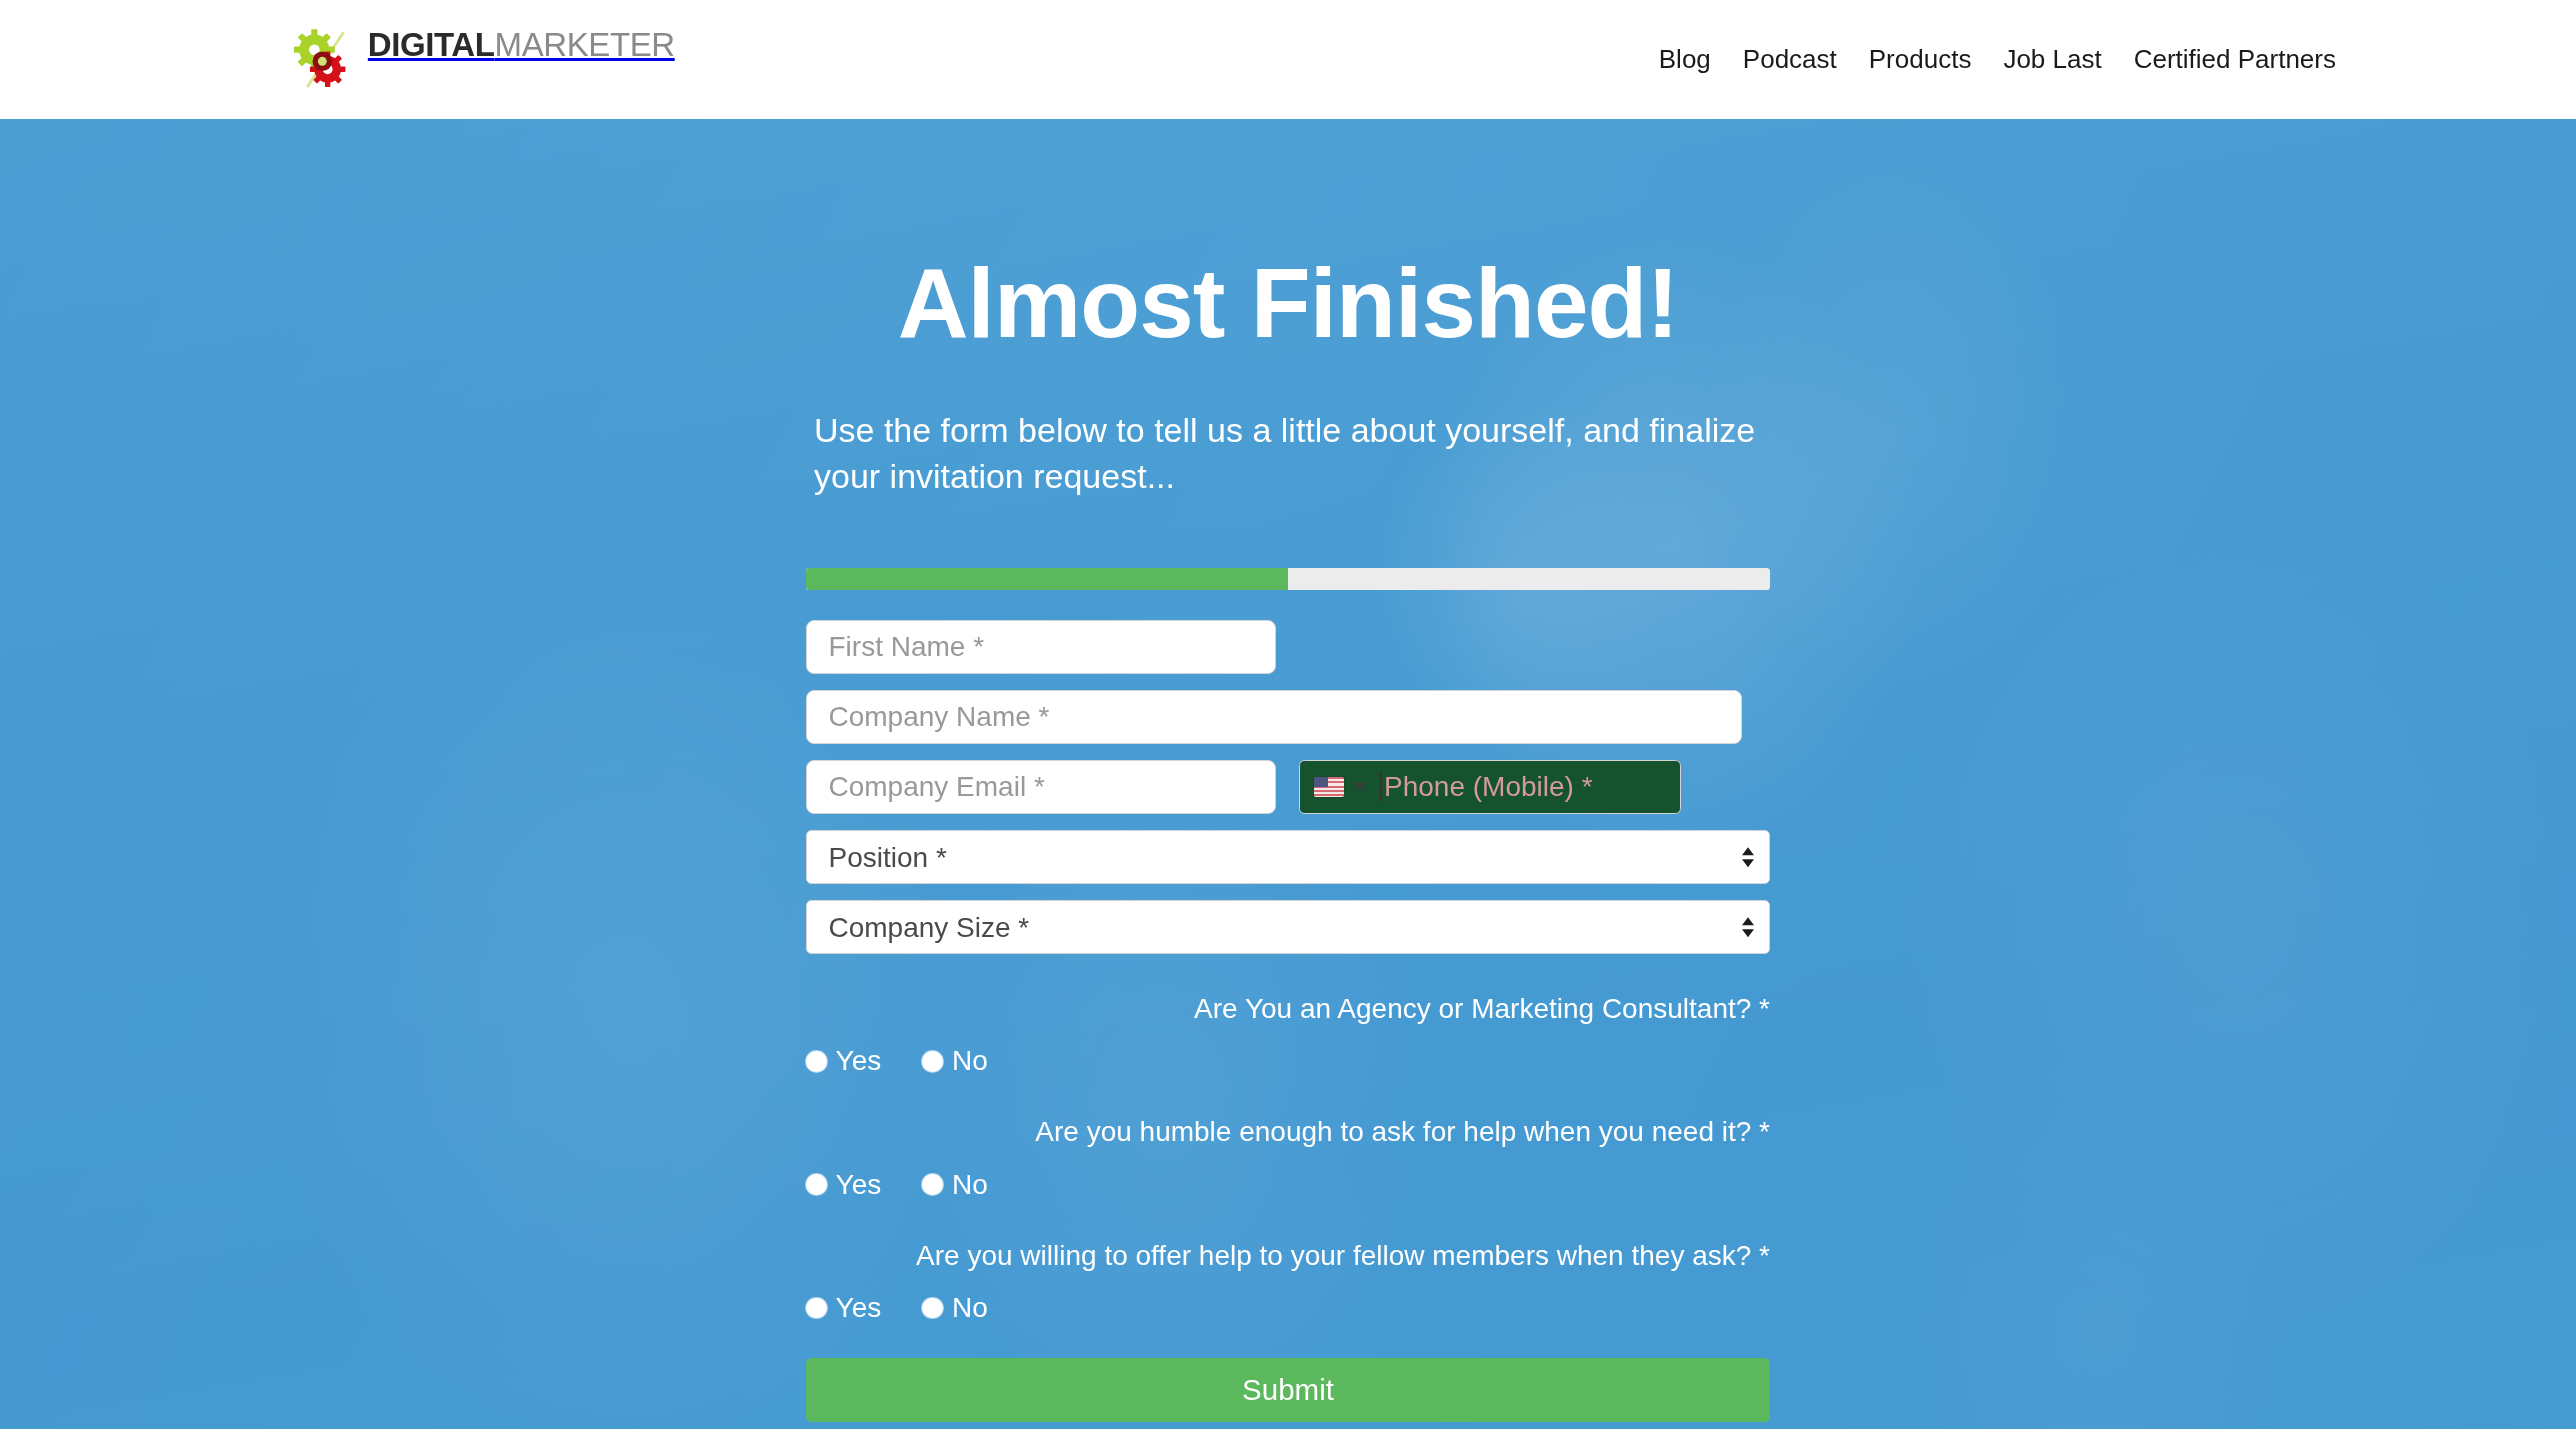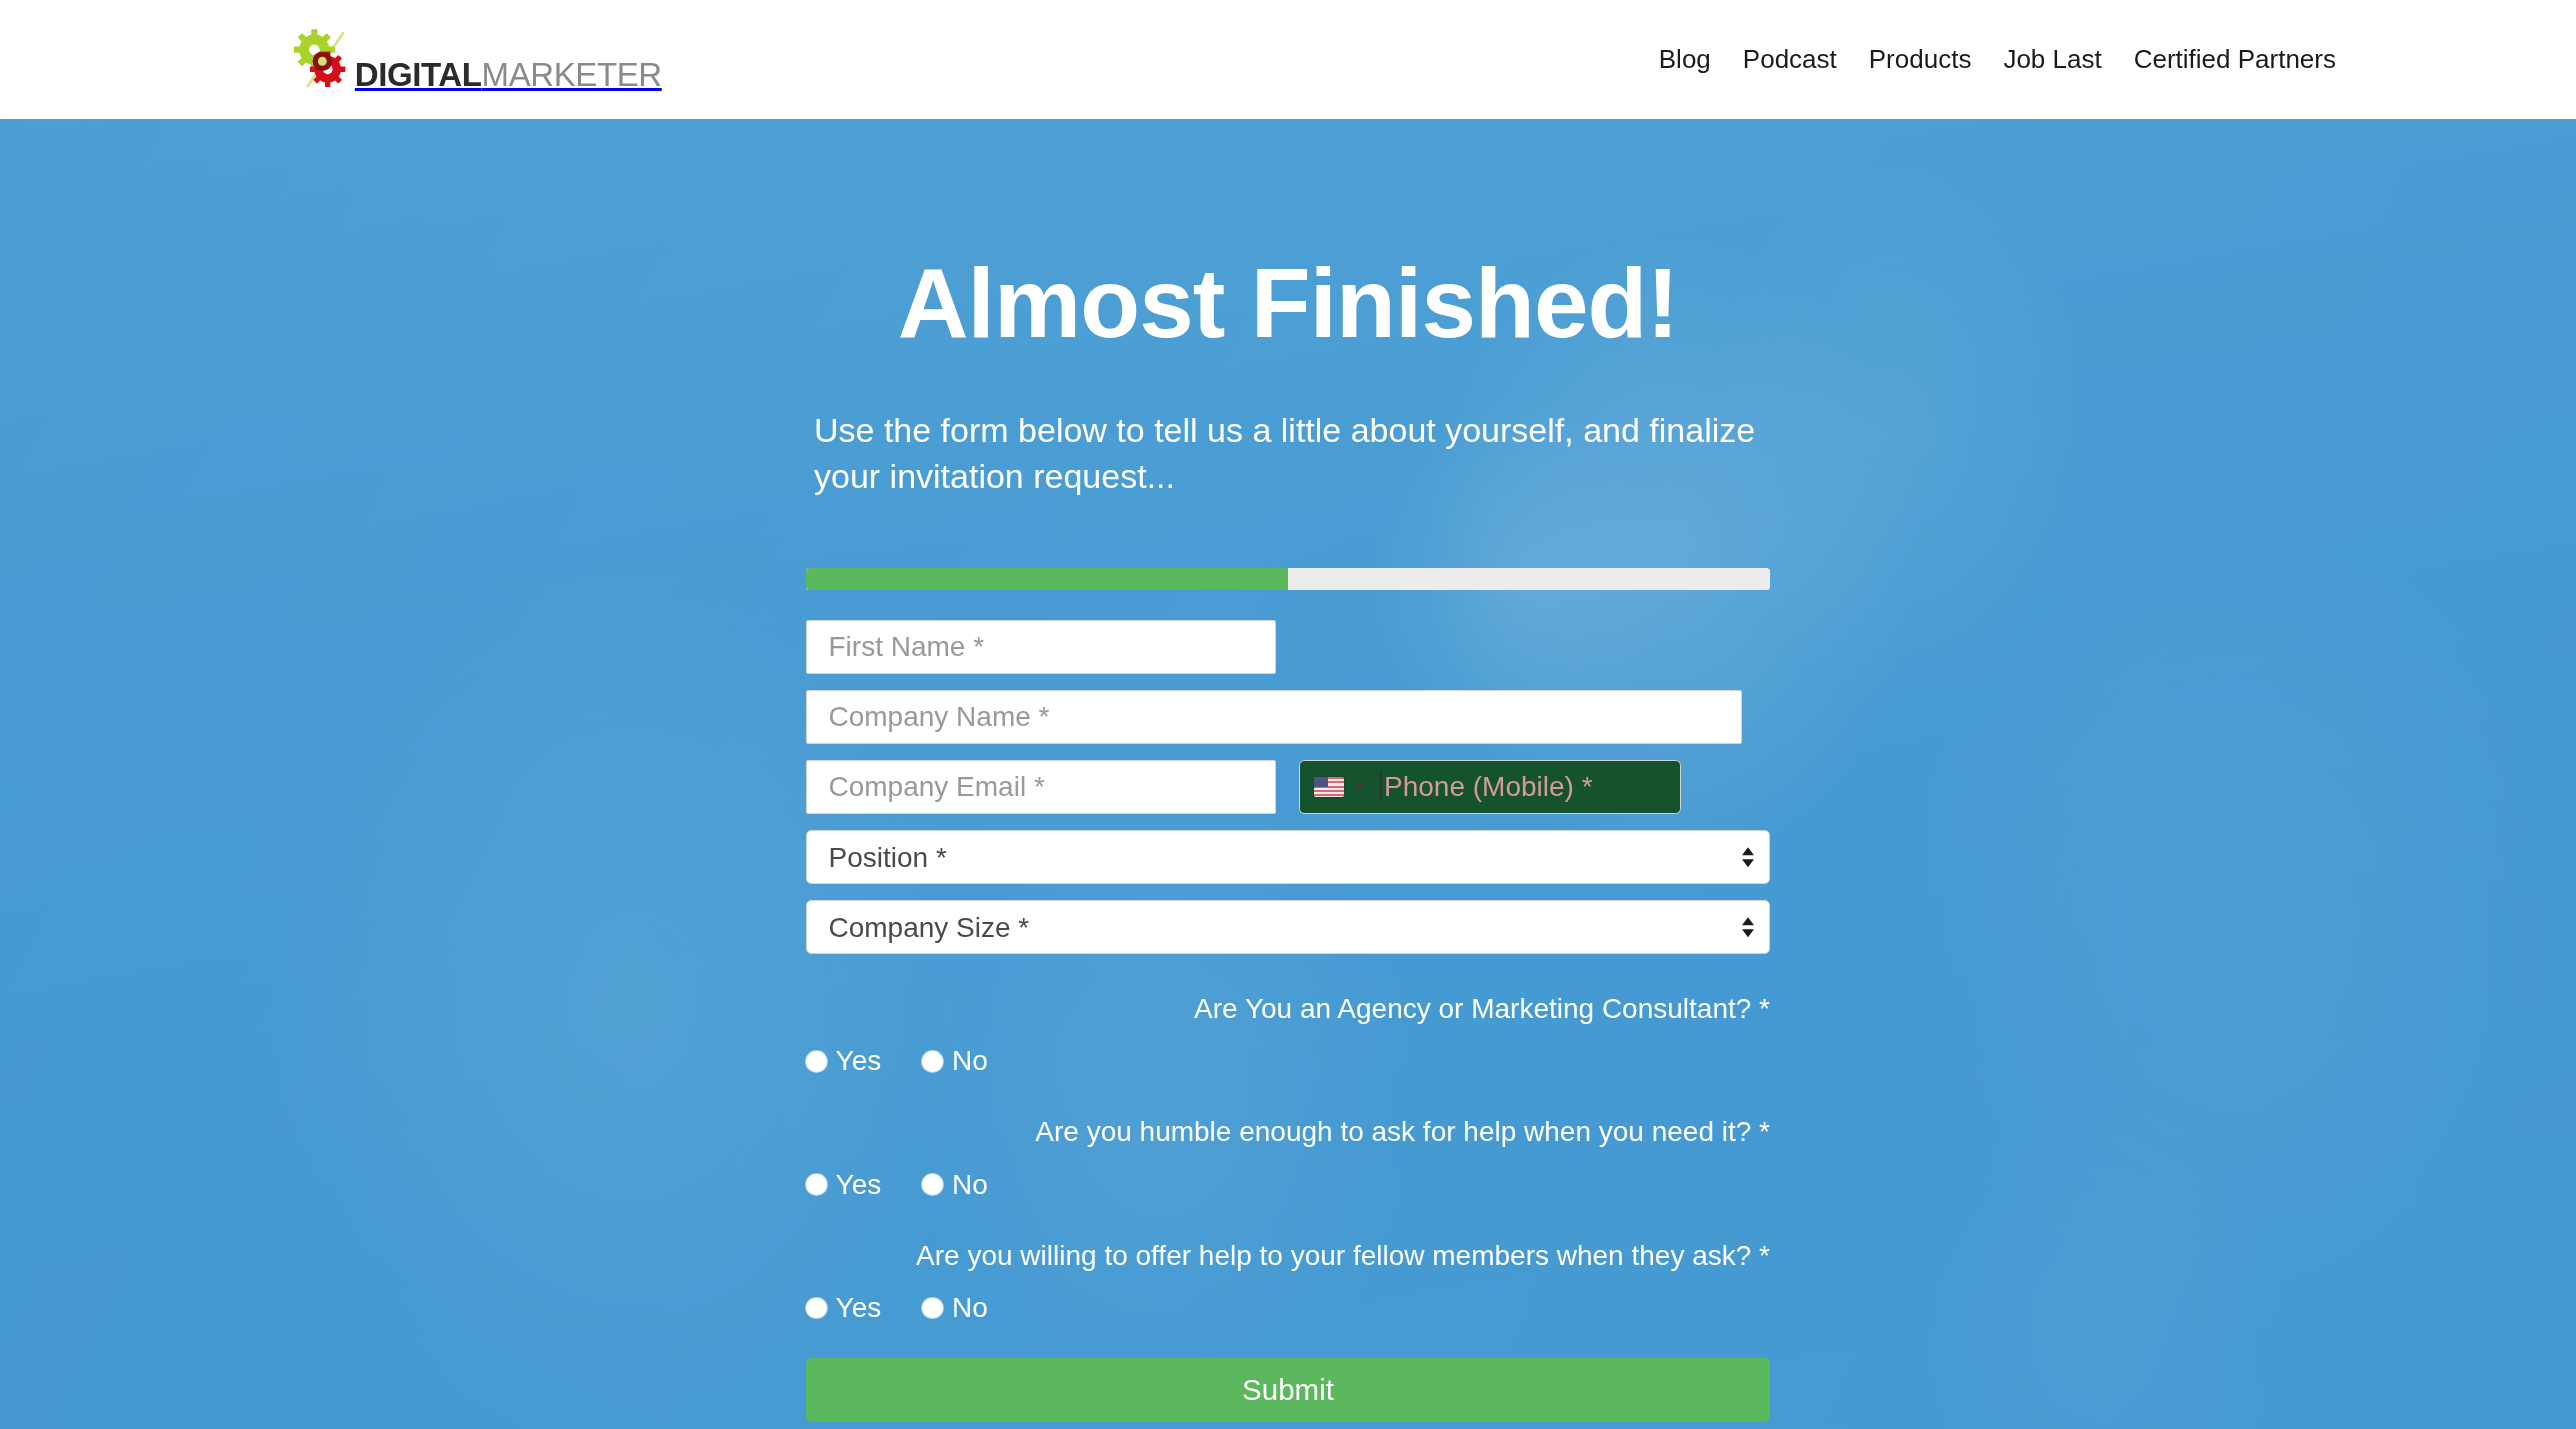--- a/index.html
+++ b/index.html
@@ -16,23 +16,23 @@
     position: relative;
     width: 100%;
     height: 119px;
     background: #ffffff;
     display: flex;
     align-items: center;
     z-index: 20;
   }
   .logo-wrap {
     display: flex;
-    align-items: flex-end;
+    align-items: flex-start;
     margin-left: 293px;
-    gap: 5px;
+    gap: 18px;
   }
   .logo-gears { position: relative; width: 64px; height: 63px; flex: none; }
   .logo-text {
     font-size: 33px;
     letter-spacing: -0.4px;
     line-height: 1;
     white-space: nowrap;
     margin-left: -7.2px;
   }
   .logo-text .bold { font-weight: bold; color: #2b2b2b; }
@@ -150,21 +150,21 @@
     top: 501px;
     left: 50%;
     transform: translateX(-50%);
     width: 964px;
   }
   .form-row { display: flex; gap: 23px; margin-bottom: 16px; }
   .fld {
     height: 54px;
     background: #ffffff;
     border: 0.9px solid #d4d4d4;
-    border-radius: 2px;
+    border-radius: 8px;
     font-size: 28px;
     color: #5a5a5a;
     padding: 0 21.5px;
     font-family: "Liberation Sans", sans-serif;
     width: 100%;
     outline: none;
   }
   .fld::placeholder { color: #999999; opacity: 1; }
   .half { width: 470px; flex: none; }
   .full { width: 936px; flex: none; }

